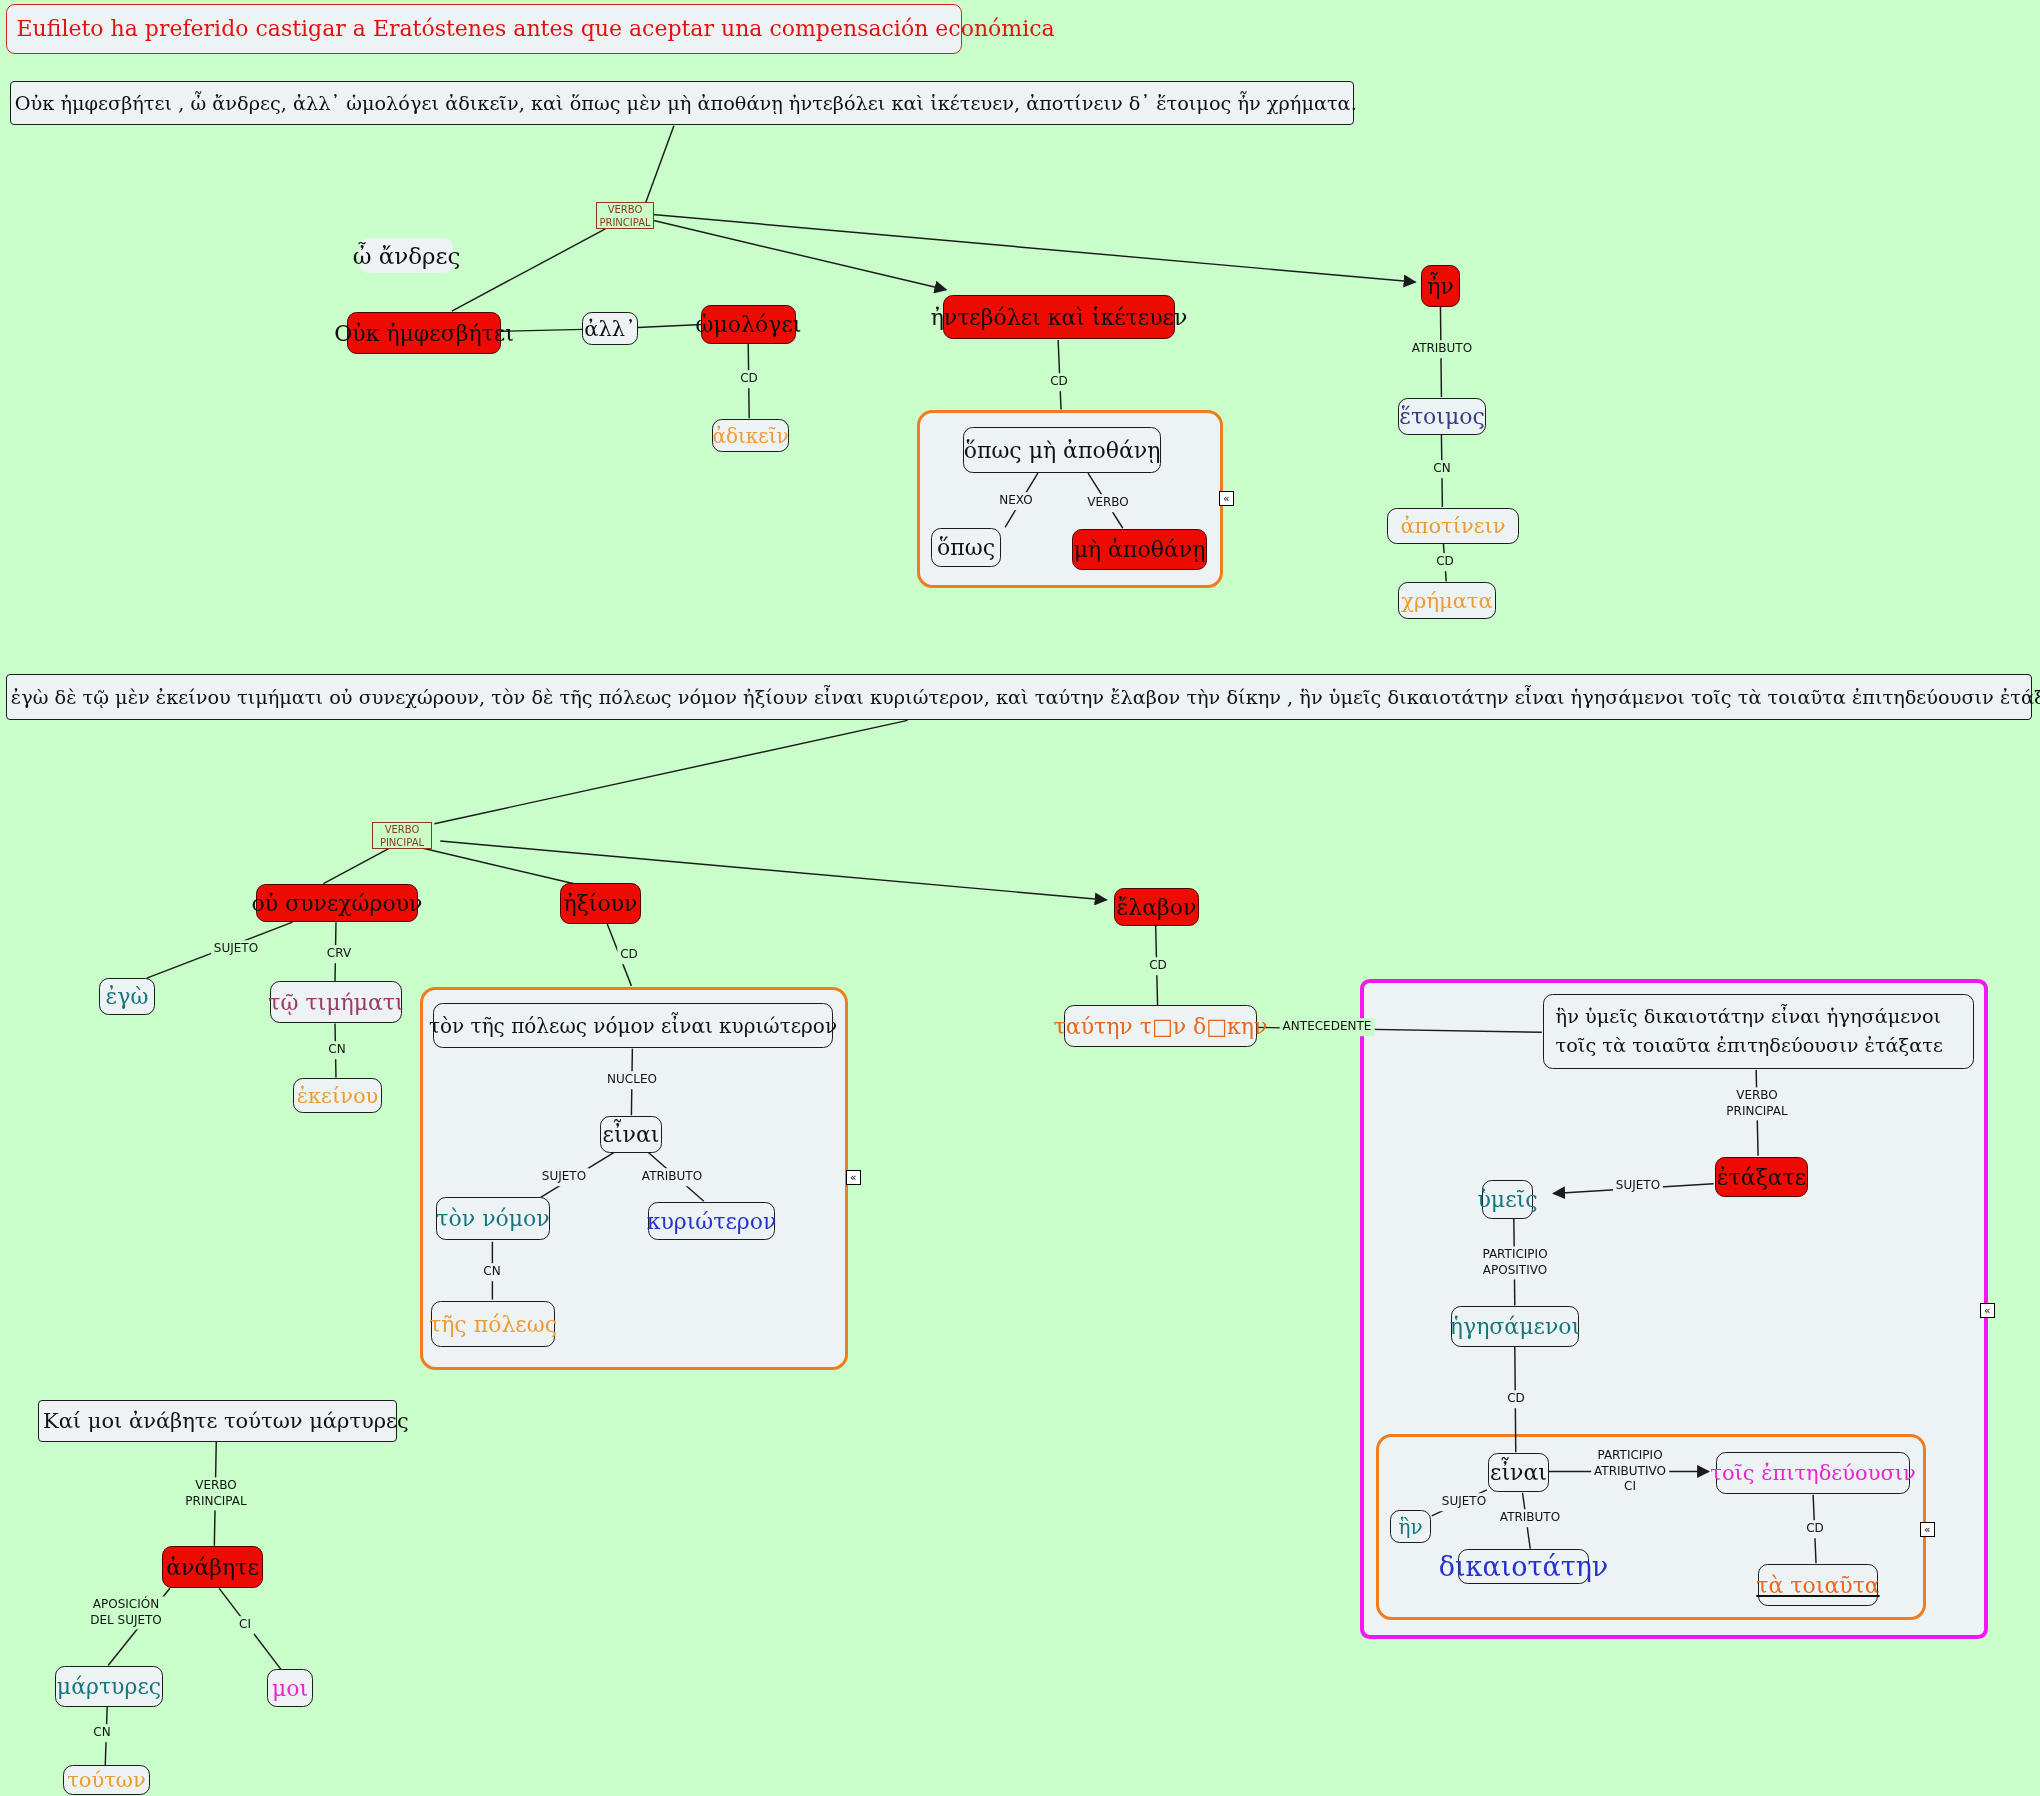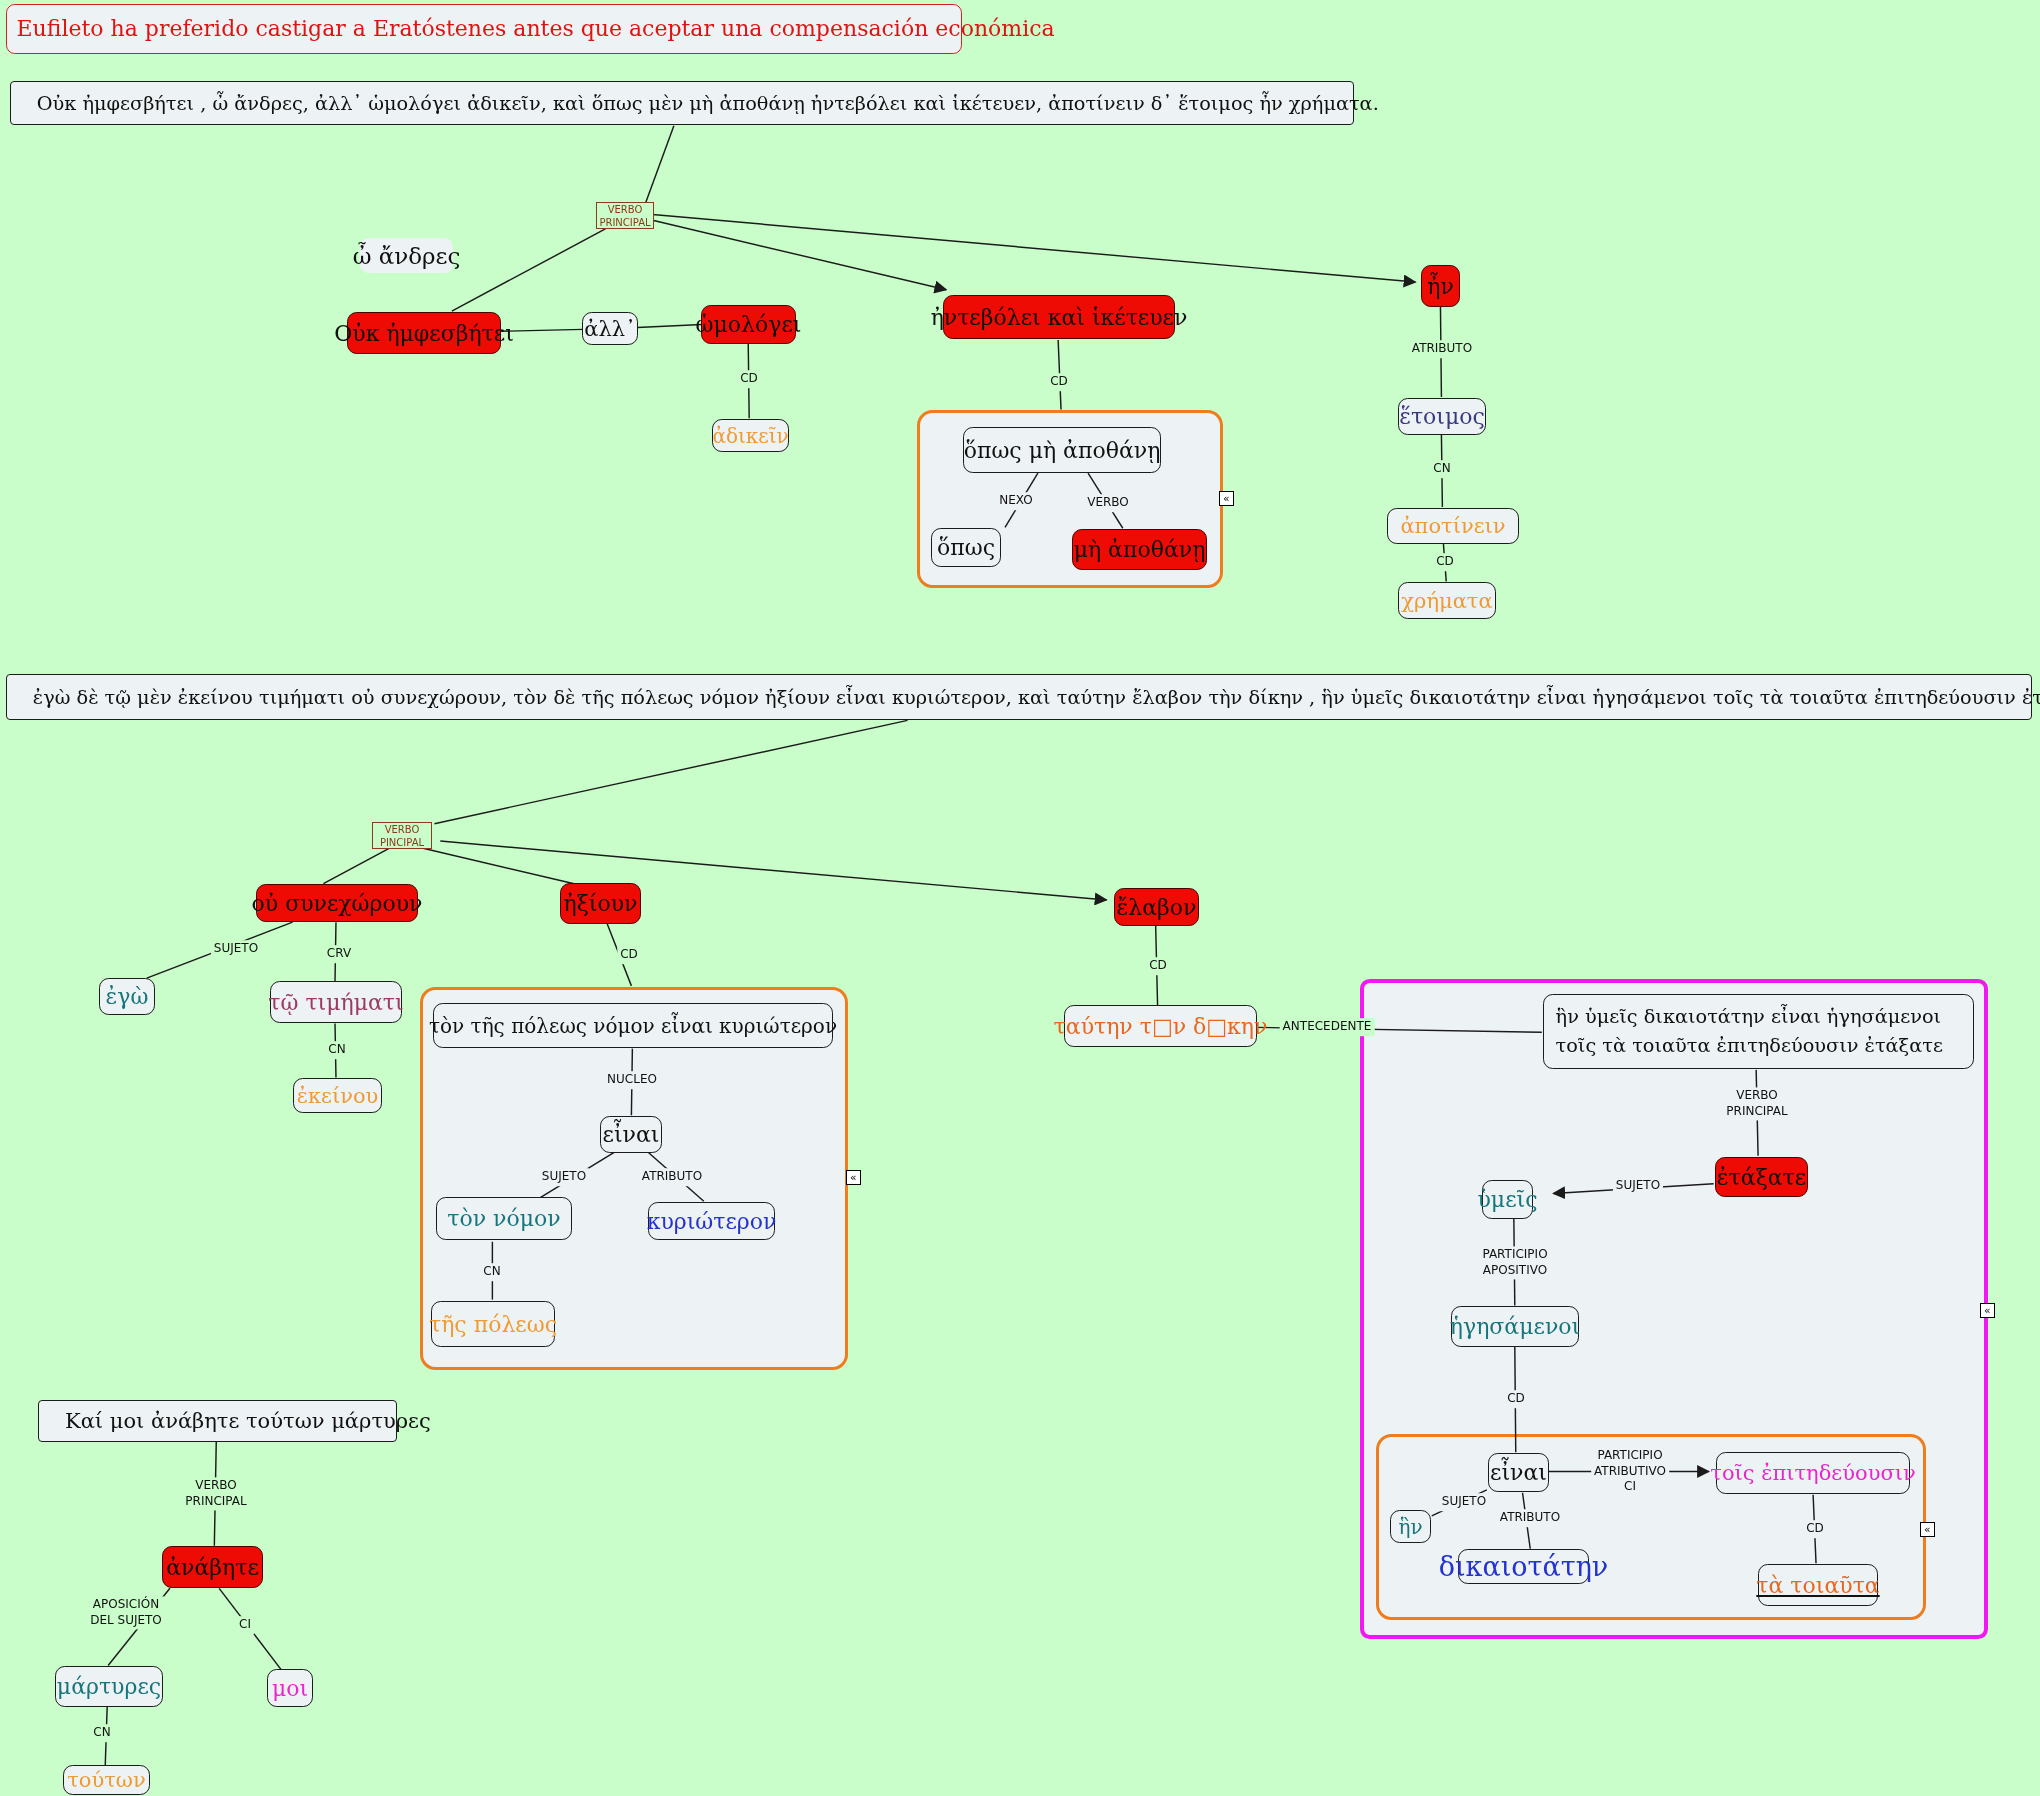--- a/index.html
+++ b/index.html
@@ -6,21 +6,21 @@
   .canvas{position:relative;width:2040px;height:1797px;background:#c9fdc9;overflow:hidden;
           font-family:"DejaVu Sans",sans-serif;}
   .wires{position:absolute;left:0;top:0;z-index:1;}
   .grp{position:absolute;box-sizing:border-box;background:#edf2f5;border:3.9px solid #ef7d1d;border-radius:15.4px;z-index:0;}
   .grp.magenta{border:4.8px solid #f318f3;border-radius:9.7px;}
   .node{position:absolute;box-sizing:border-box;display:flex;align-items:center;justify-content:center;
         background:#edf2f5;border:1.4px solid #1c1c1c;border-radius:9.7px;
         font-family:"DejaVu Serif","Liberation Serif",serif;font-size:22px;color:#111;
         white-space:nowrap;z-index:3;text-align:center;}
   .node.red{background:#ee0b04;border-color:#4d0000;}
-  .node.sent{border-radius:4px;justify-content:flex-start;padding:0 26px;font-size:19.3px;}
+  .node.sent{border-radius:4px;justify-content:flex-start;padding:0 4px;font-size:19.3px;}
   .node.noborder{border:none;border-radius:8.7px;}
   .node.wrap{white-space:normal;text-align:left;line-height:1.5;padding:3.9px 11.6px;font-size:19.3px;justify-content:flex-start;}
   .title{position:absolute;left:5.8px;top:3.9px;width:956px;height:50px;box-sizing:border-box;z-index:3;
          display:flex;align-items:center;padding:0 9.7px;background:#edf2f5;border:1.9px solid #cf2222;border-radius:8.7px;
          font-family:"DejaVu Serif","Liberation Serif",serif;font-size:22px;color:#e01311;white-space:nowrap;}
   .tag{position:absolute;box-sizing:border-box;display:flex;align-items:center;justify-content:center;
        font-size:10px;line-height:1.3;color:#8c3a1a;border:1px solid #8c3a1a;background:#c9fdc9;
        white-space:pre-line;text-align:center;z-index:3;}
   .lbl{position:absolute;transform:translate(-50%,-50%);font-size:12px;line-height:1.3;color:#111;
        text-align:center;background:#c9fdc9;padding:1px 2.9px;white-space:pre-line;z-index:2;}
@@ -150,21 +150,21 @@
   <div class="node" style="left:293px;top:1078px;width:89px;height:35px;font-size:21px;">
       <span class="c-orange">ἐκείνου</span>
     </div>
   <div class="node red" style="left:560px;top:883px;width:81px;height:41px;">ἠξίουν</div>
   <span class="lbl" style="left:629px;top:955px;">CD</span>
   <div class="node" style="left:433px;top:1003px;width:400px;height:45px;font-size:20px;">τὸν τῆς πόλεως νόμον εἶναι κυριώτερον</div>
   <span class="lbl panel" style="left:632px;top:1080px;">NUCLEO</span>
   <div class="node" style="left:600px;top:1116px;width:62px;height:37px;">εἶναι</div>
   <span class="lbl panel" style="left:564px;top:1177px;">SUJETO</span>
   <span class="lbl panel" style="left:672px;top:1177px;">ATRIBUTO</span>
-  <div class="node" style="left:436px;top:1197px;width:136px;height:43px;">
+  <div class="node" style="left:436px;top:1197px;width:114px;height:43px;">
       <span class="c-teal">τὸν νόμον</span>
     </div>
   <div class="node" style="left:648px;top:1202px;width:127px;height:38px;">
       <span class="c-blue">κυριώτερον</span>
     </div>
   <span class="lbl panel" style="left:492px;top:1272px;">CN</span>
   <div class="node" style="left:431px;top:1301px;width:124px;height:46px;">
       <span class="c-orange">τῆς πόλεως</span>
     </div>
   <div class="collapse" style="left:846px;top:1170px;">

